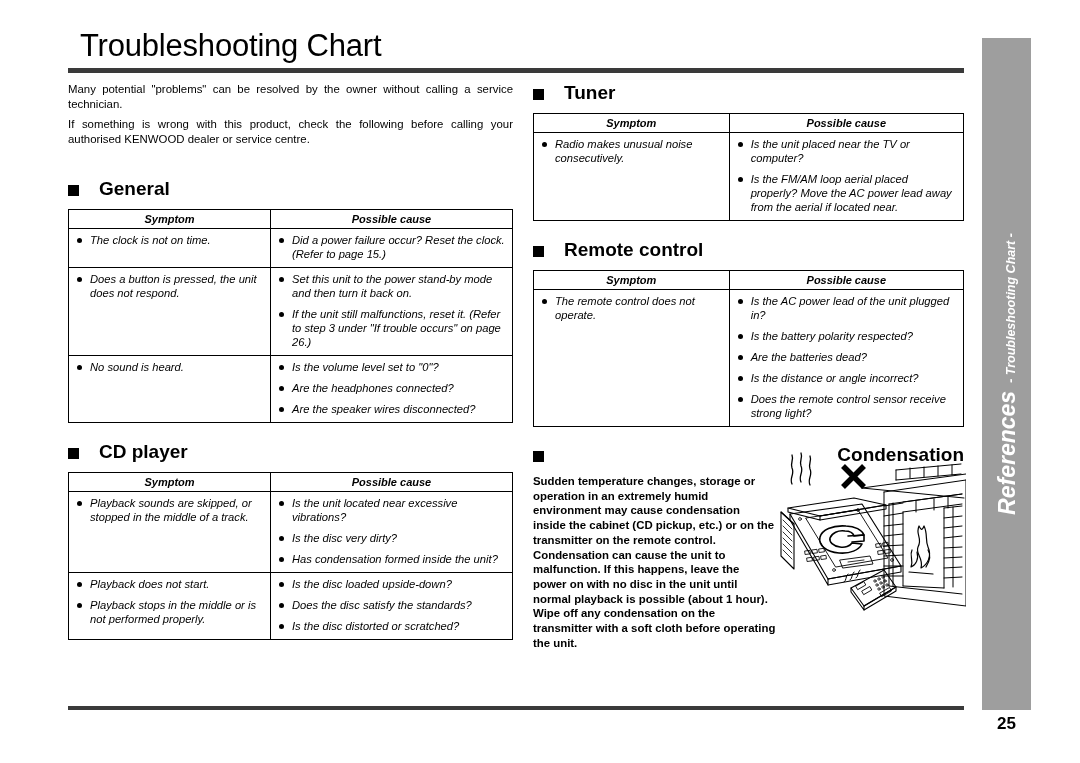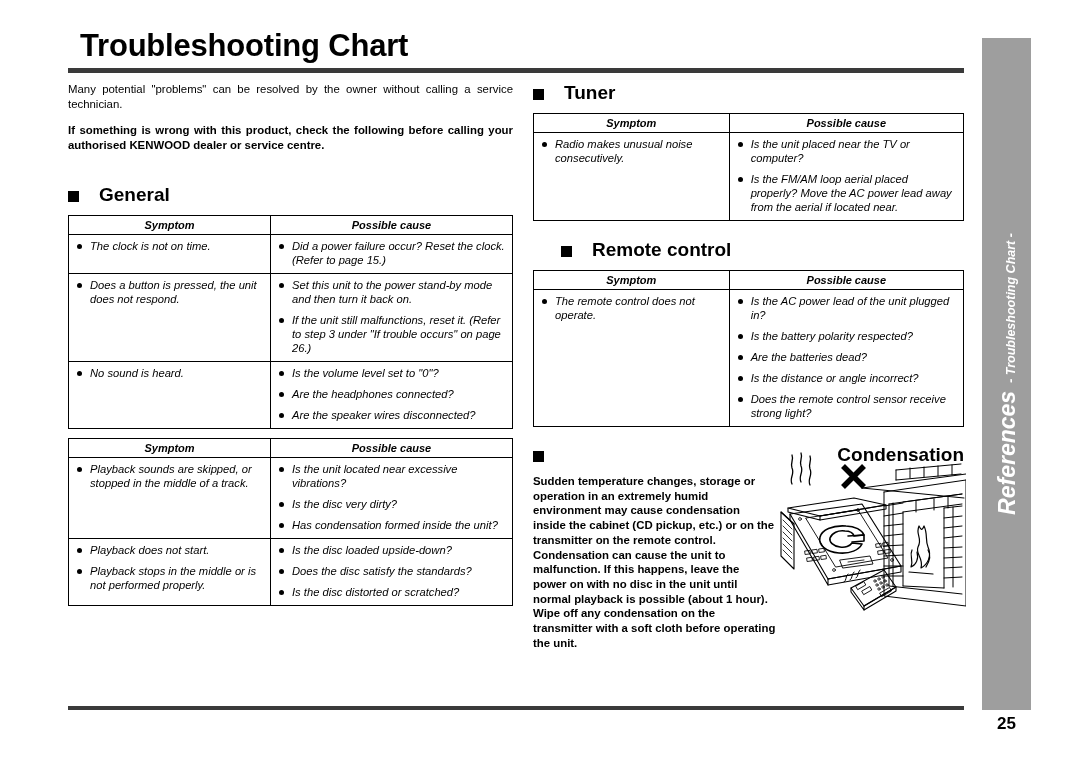--- a/index.html
+++ b/index.html
@@ -15,41 +15,41 @@
     overflow: hidden;
   }
 
   .page { position: absolute; inset: 0; }
 
   
   .title {
     position: absolute;
     left: 80px; top: 28px;
     font-size: 31px;
-    font-weight: bold;
+    font-weight: normal;
     letter-spacing: -0.2px;
   }
   .title-rule {
     position: absolute;
     left: 68px; top: 68px;
     width: 896px; height: 5px;
     background: #3a3a3a;
   }
 
   
   .col-left  { position: absolute; left: 68px;  top: 82px; width: 445px; }
   .col-right { position: absolute; left: 533px; top: 82px; width: 431px; }
 
   .intro {
     font-size: 11.4px;
     line-height: 14.5px;
     text-align: justify;
   }
   .intro p { margin: 0; }
-  .intro p + p { margin-top: 12px; font-weight: bold; }
+  .intro p + p { margin-top: 6px; }
 
   
   .section-head {
     font-size: 19px;
     font-weight: bold;
     display: flex;
     align-items: center;
     gap: 20px;
   }
   .section-head .sq {
@@ -230,20 +230,24 @@
             <ul class="bl">
               <li>Is the volume level set to "0"?</li>
               <li>Are the headphones connected?</li>
               <li>Are the speaker wires disconnected?</li>
             </ul>
           </td>
         </tr>
       </tbody>
     </table>
 
+    <div class="section-head" style="margin-top:18px;">
+      <span class="sq"></span>
+      <span>CD player</span>
+    </div>
 
     <table class="tc" style="margin-top:9px;">
       <colgroup>
           <col style="width:45.5%">
           <col style="width:54.5%">
         </colgroup>
       <thead>
         <tr>
           <th>Symptom</th>
           <th>Possible cause</th>
@@ -312,21 +316,21 @@
           <td>
             <ul class="bl">
               <li>Is the unit placed near the TV or computer?</li>
               <li>Is the FM/AM loop aerial placed properly? Move the AC power lead away from the aerial if located near.</li>
             </ul>
           </td>
         </tr>
       </tbody>
     </table>
 
-    <div class="section-head" style="margin-top:18px;margin-left:28px;">
+    <div class="section-head" style="margin-top:18px;">
       <span class="sq"></span>
       <span>Remote control</span>
     </div>
 
     <table class="tc" style="margin-top:9px;">
       <colgroup>
           <col style="width:45.5%">
           <col style="width:54.5%">
         </colgroup>
       <thead>

